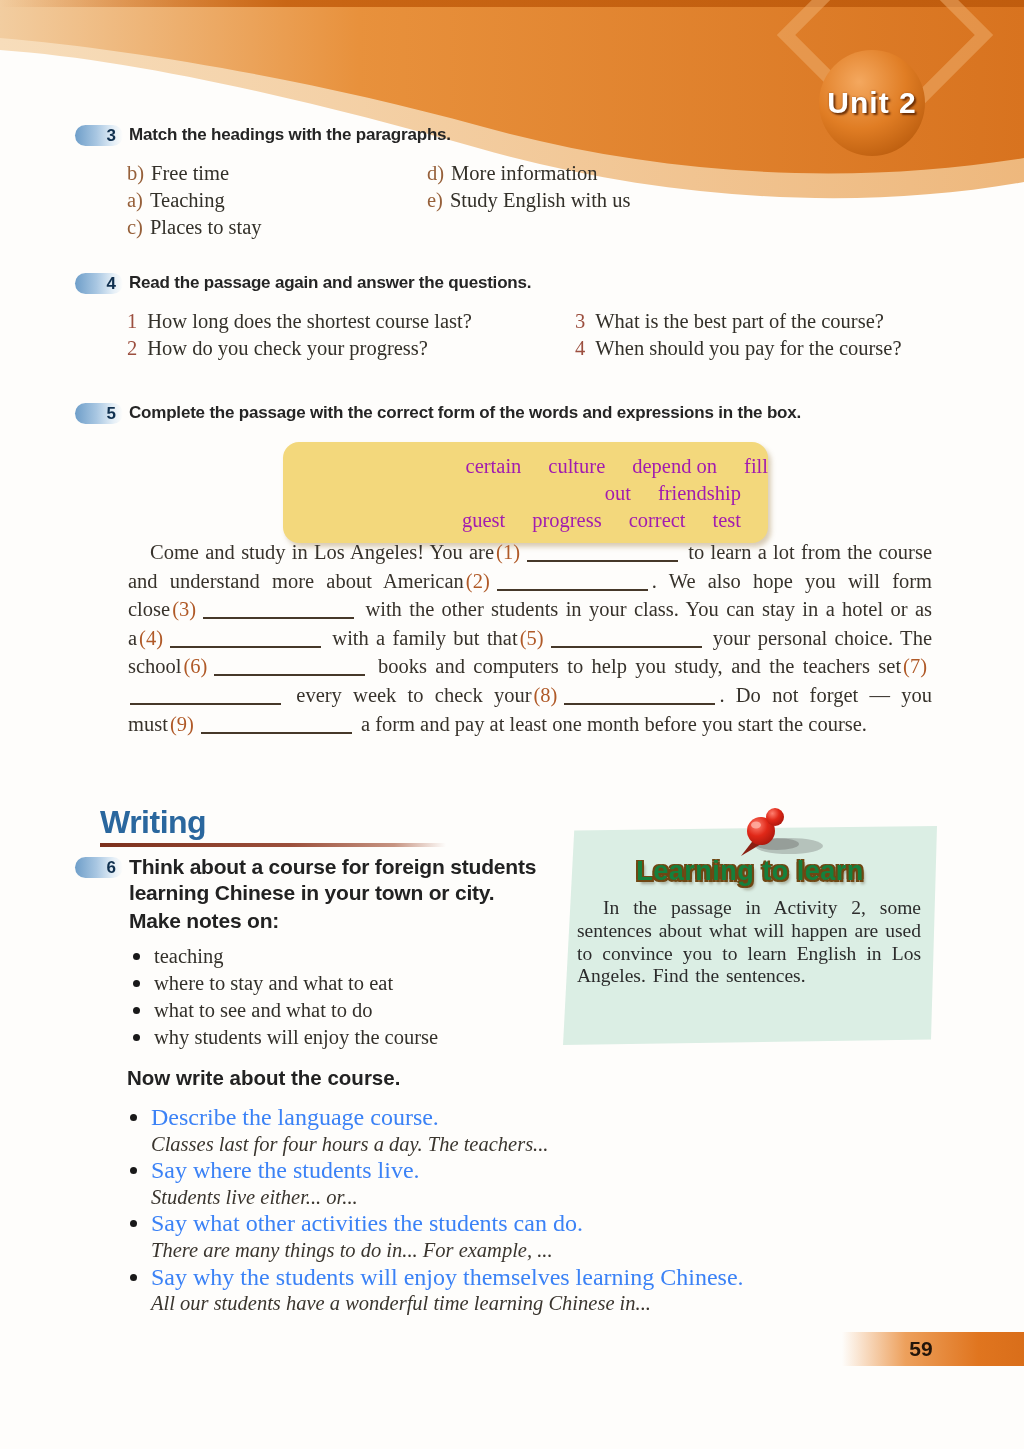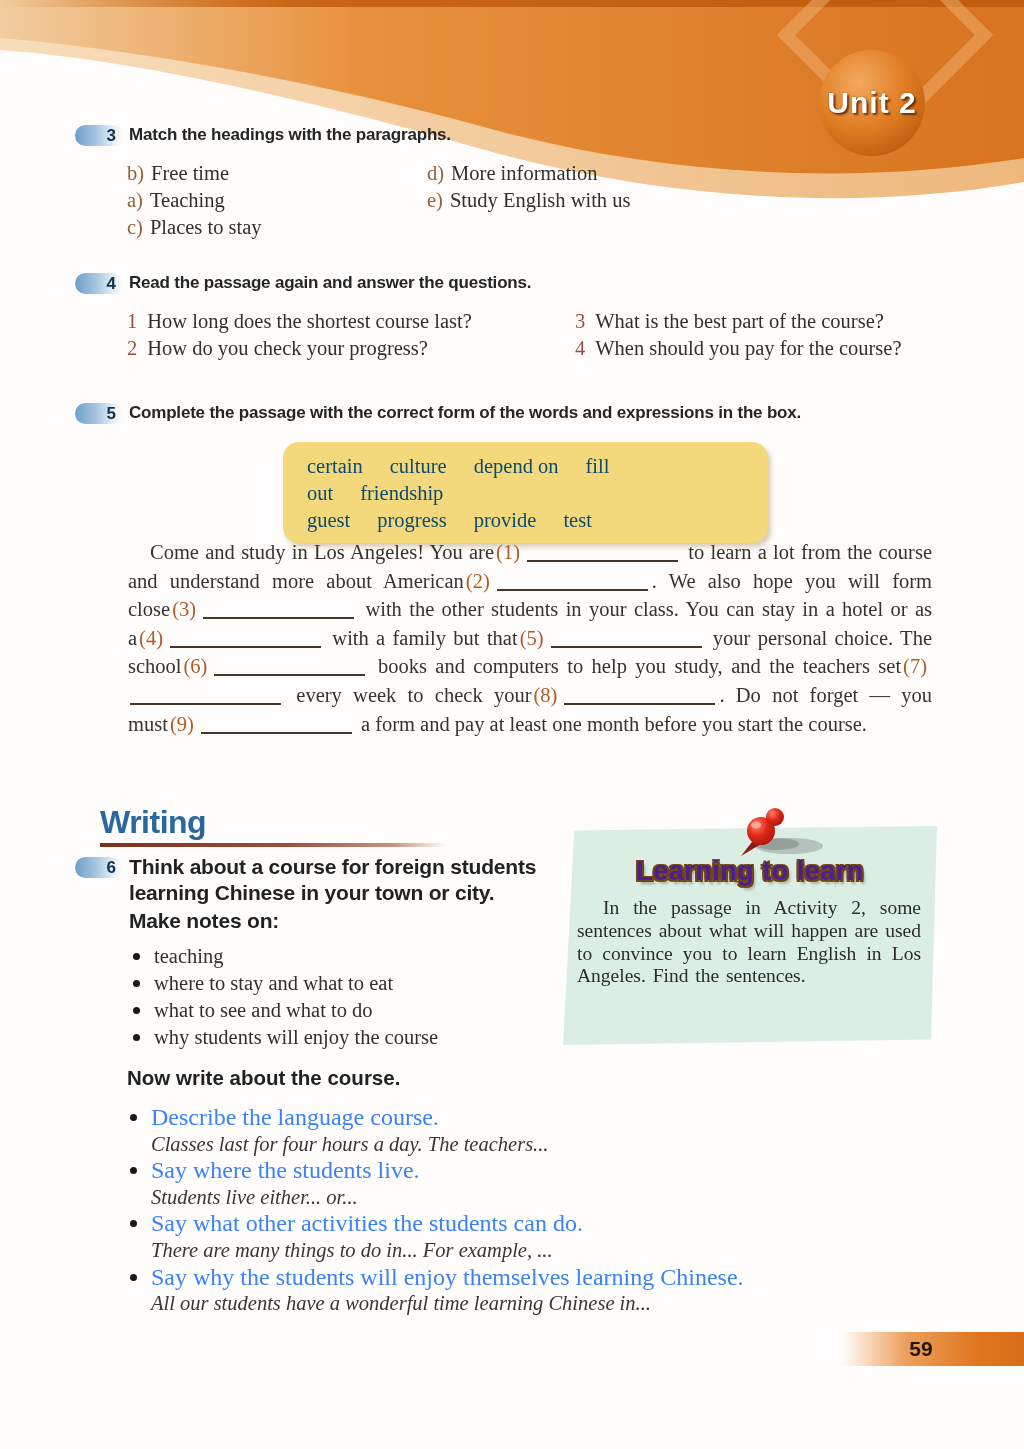--- a/index.html
+++ b/index.html
@@ -29,21 +29,21 @@
   .cols { display:flex; margin-left:52px; margin-top:12px; }
   .hitem, .qitem { font-family:"Liberation Serif", serif; font-size:20.5px; line-height:27px; color:#333029; }
   .hlabel { color:#96603a; margin-right:7px; }
   .qnum  { color:#9c4f3f; margin-right:10px; }
   
   .word-box {
     margin:16px 0 0 208px; width:485px; padding:11px 0 9px 24px;
     background:#f3d87c; border-radius:16px;
     box-shadow:3px 4px 5px rgba(150,115,55,.35);
   }
-  .word-row { font-family:"Liberation Serif", serif; font-size:20.5px; line-height:27px; color:#0c4a6e; }
+  .word-row { font-family:"Liberation Serif", serif; font-size:20.5px; line-height:27px; color:#a21caf;text-align:right; }
   .word-row .word { margin-right:27px; }
   
   .gap-passage {
     position:absolute; left:128px; top:538px; width:804px;
     font-family:"Liberation Serif", serif; font-size:20.5px; line-height:28.6px;
     color:#37322b; text-align:justify; text-indent:22px;
   }
   .pnum { color:#b05a28; margin:0 5px 0 2px; }
   .blank {
     display:inline-block; width:151px; height:14px; margin:0 4px -3px 2px;
@@ -85,21 +85,21 @@
   .note {
     position:absolute; left:563px; top:826px; width:374px; height:219px;
   }
   .note-bg {
     position:absolute; inset:0; background:#dbeee4;
     clip-path:polygon(3% 2%, 100% 0%, 98.4% 97.5%, 0% 100%);
   }
   .pin-svg { position:absolute; left:148px; top:-28px; }
   .ltl-title {
     position:relative; margin-top:30px; text-align:center;
-    font-size:27px; font-weight:bold; letter-spacing:0.5px; color:#4c1d95;
+    font-size:27px; font-weight:bold; letter-spacing:0.5px; color:#15803d;
     text-shadow:-2px -1px 0 #6f4713, 2px -1px 0 #6f4713, -2px 2px 0 #6f4713,
                  2px 2px 0 #6f4713, 3px 4px 3px rgba(60,40,10,.35);
   }
   .ltl-body {
     position:relative; margin:10px 16px 0 14px;
     font-family:"Liberation Serif", serif; font-size:19.5px; line-height:22.8px;
     color:#2c2c2c; text-align:justify; text-indent:26px; word-spacing:2px;
   }
   
   .page-bar {
@@ -193,21 +193,21 @@
           <span>5</span>
         </span>
       <h2 class="act-title" style="max-width:840px;">Complete the passage with the correct form of the words and expressions in the box.</h2>
     </div>
     <div class="word-box">
       <div class="word-row">
         
       <span class="word">certain</span><span class="word">culture</span><span class="word">depend on</span><span class="word">fill out</span><span class="word">friendship</span></div>
       <div class="word-row">
         
-      <span class="word">guest</span><span class="word">progress</span><span class="word">provide</span><span class="word">test</span></div>
+      <span class="word">guest</span><span class="word">progress</span><span class="word">correct</span><span class="word">test</span></div>
     </div>
   </div>
 
   <div class="gap-passage"><span>Come and study in Los Angeles! You are</span><span class="pnum">(1)</span><span class="blank"></span><span> to learn a lot from the course and understand more about American</span><span class="pnum">(2)</span><span class="blank"></span><span>. We also hope you will form close</span><span class="pnum">(3)</span><span class="blank"></span><span> with the other students in your class. You can stay in a hotel or as a</span><span class="pnum">(4)</span><span class="blank"></span><span> with a family but that</span><span class="pnum">(5)</span><span class="blank"></span><span> your personal choice. The school</span><span class="pnum">(6)</span><span class="blank"></span><span> books and computers to help you study, and the teachers set</span><span class="pnum">(7)</span><span class="blank"></span><span> every week to check your</span><span class="pnum">(8)</span><span class="blank"></span><span>. Do not forget — you must</span><span class="pnum">(9)</span><span class="blank"></span><span> a form and pay at least one month before you start the course.</span></div>
 
   <div class="writing-head">
     <div class="writing-title">Writing</div>
     <div class="writing-rule"></div>
   </div>
 

